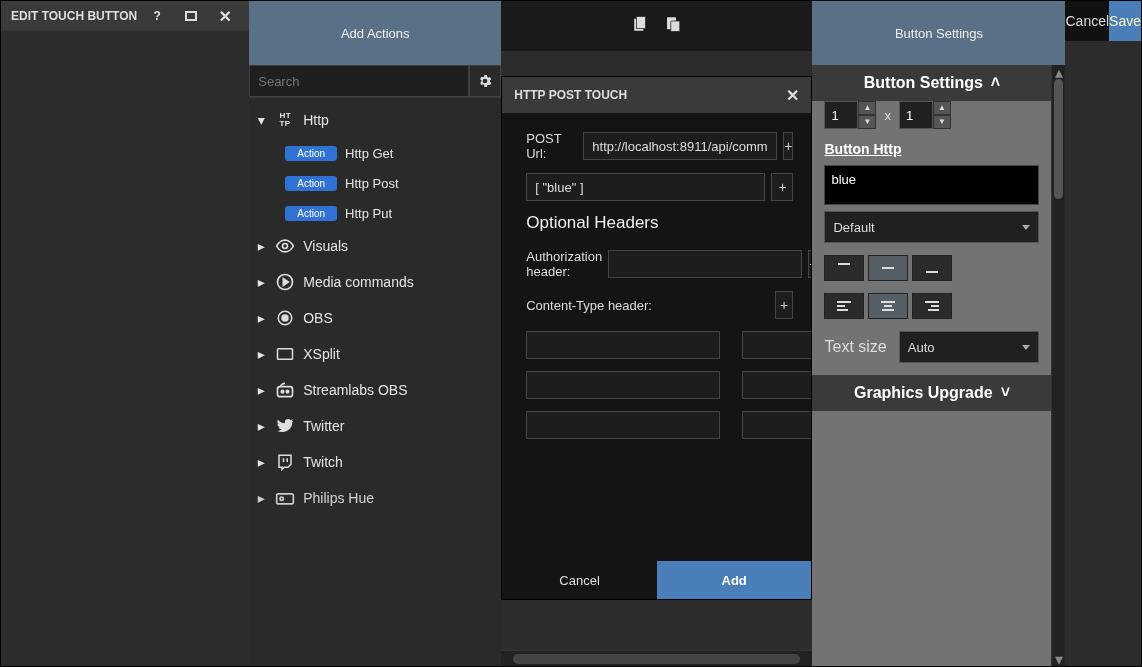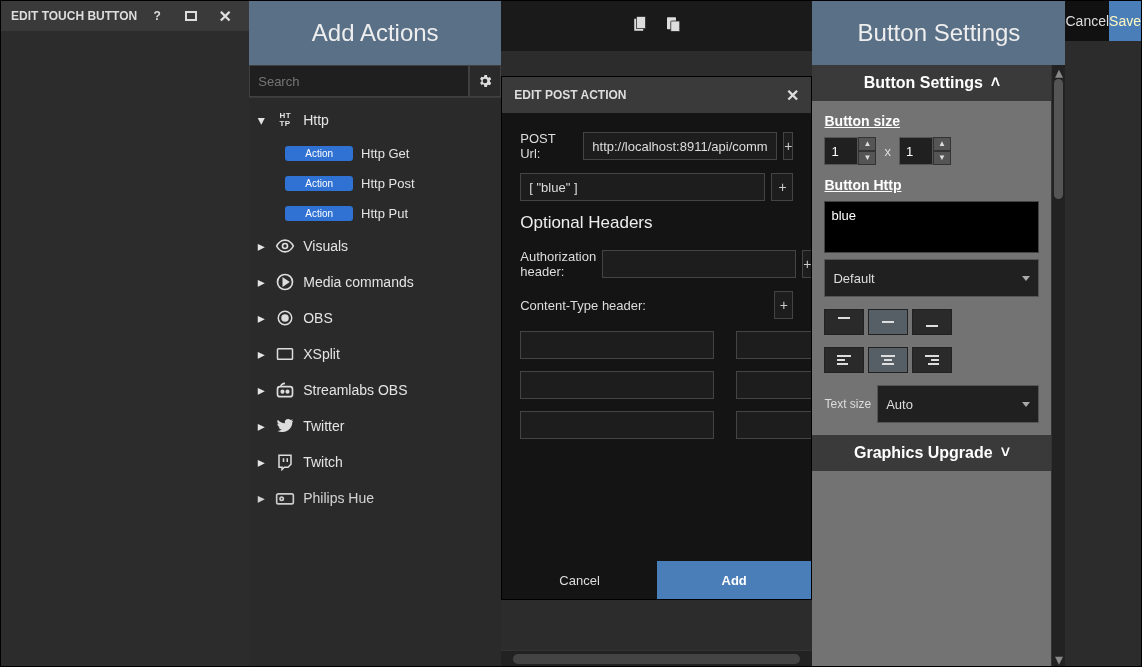--- a/index.html
+++ b/index.html
@@ -3,70 +3,70 @@
 <meta charset="utf-8">
 <style>
   * { box-sizing: border-box; margin: 0; padding: 0; font-family: Arial, Helvetica, sans-serif; }
   html, body { width: 1142px; height: 667px; background: #1a1a1a; color: #ccc; overflow: hidden; }
   .window { width: 1142px; height: 667px; display: flex; flex-direction: row; border: 1px solid #000; background:#2c2c2c;}
   .titlebar { height: 30px; background: #3a3a3a; display: flex; align-items: center; padding: 0 10px; color:#ddd; font-size:12px; font-weight:600;}
   .titlebar .spacer { flex:1; }
   .titlebar .win-btn { width:28px; height:20px; display:flex; align-items:center; justify-content:center; color:#ddd; margin-left:6px;}
   .body { flex:1; display:flex; flex-direction:row; min-height:0;}
   .left-col { width: 252px; display:flex; flex-direction:column; background:#2a2a2a; }
-  .col-header { height:64px; background:#5a7087; display:flex; align-items:center; justify-content:center; color:#eee; font-size:24px; }
+  .col-header { height:64px; background:#5a7087; display:flex; align-items:center; justify-content:center; color:#eee; font-size:13px; }
   .search-row { display:flex; align-items:center; background:#1f1f1f; border-bottom:1px solid #3a3a3a;}
   .search-input { flex:1; height:32px; background:#1f1f1f; border:1px solid #404040; color:#ccc; padding:0 8px; font-size:13px;}
   .gear-btn { width:32px; height:32px; background:#2a2a2a; display:flex; align-items:center; justify-content:center; border:1px solid #404040;}
   .tree { flex:1; overflow:auto; padding:4px 0 4px 0; }
   .tree-item { display:flex; align-items:center; height:36px; padding:0 6px; color:#e4e4e4; font-size:14px; gap:6px;}
   .tree-item .chev { width:12px; display:flex; justify-content:center;}
   .tree-item .ico { width:24px; height:24px; display:flex; align-items:center; justify-content:center;}
   .tree-child { display:flex; align-items:center; height:30px; padding-left:36px; gap:8px; font-size:13px; color:#e4e4e4;}
-  .badge { background:#2f72d4; color:#fff; font-size:10px; padding:2px 20px; border-radius:3px;}
+  .badge { background:#2f72d4; color:#fff; font-size:10px; padding:2px 12px; border-radius:3px;}
   .center-col { flex:1; display:flex; flex-direction:column; background:#2c2c2c; position:relative;}
   .center-bar { height:50px; background:#1a1a1a; display:flex; align-items:center; justify-content:center; gap:14px;}
   .center-area { flex:1; position:relative; background:#2c2c2c;}
   .hscroll { height:16px; background:#222; border-top:1px solid #333; position: relative;}
   .hscroll .thumb{position:absolute; left:12px; right:12px; top:3px; height:10px; background:#444; border-radius:5px;}
   .right-col { width:253px; background:#737373; display:flex; flex-direction:column;}
   .right-body { flex:1; overflow:auto; display:flex;}
   .right-inner { flex:1; padding:0; }
   .rscroll { width:14px; background:#222; border-left:1px solid #333; display:flex; flex-direction:column;}
   .rscroll .arrow{height:14px; display:flex; align-items:center; justify-content:center; color:#888;}
   .rscroll .track{flex:1; position:relative;}
   .rscroll .thumb{position:absolute; left:2px; right:2px; top:0; height:120px; background:#555; border-radius:5px;}
   .accordion-head { height:36px; background:#3a3a3a; color:#fff; display:flex; align-items:center; justify-content:center; font-size:16px; font-weight:600; gap:8px;}
   .section-title { color:#fff; font-size:14px; font-weight:600; text-decoration: underline; margin:12px 0 8px 12px;}
   .size-row { display:flex; align-items:center; gap:8px; padding:0 12px;}
   .spin { display:flex; }
   .spin input { width:34px; height:28px; background:#202020; border:1px solid #555; color:#fff; padding:0 6px; font-size:13px;}
   .spin .btns { display:flex; flex-direction:column;}
   .spin .btns button { width:18px; height:14px; background:#555; border:1px solid #333; color:#ddd; font-size:8px; line-height:1; display:flex; align-items:center; justify-content:center;}
   .x-sep { color:#ddd; font-size:13px;}
-  .btn-text-box { margin:6px 12px; background:#000; border:1px solid #444; height:52px; color:#fff; font-size:13px; padding:6px;}
+  .btn-text-box { margin:6px 12px; background:#000; border:1px solid #444; height:40px; color:#fff; font-size:13px; padding:6px;}
   .select-row { margin:6px 12px; }
-  .select { height:38px; background:#202020; border:1px solid #555; color:#ddd; display:flex; align-items:center; justify-content:space-between; padding:0 8px; font-size:13px;}
+  .select { height:32px; background:#202020; border:1px solid #555; color:#ddd; display:flex; align-items:center; justify-content:space-between; padding:0 8px; font-size:13px;}
   .select.small{ width:116px;}
   .chev-down{width:0;height:0;border-left:4px solid transparent;border-right:4px solid transparent;border-top:5px solid #aaa;}
   .btn-grid { display:flex; gap:4px; padding:6px 12px;}
   .tog { width:40px; height:26px; background:#2a2a2a; border:1px solid #222; display:flex; align-items:center; justify-content:center;}
   .tog.active{ background:#565e66;}
-  .label-inl { color:#ddd; font-size:12px; margin-right:2px;}
+  .label-inl { color:#ddd; font-size:16px; margin-right:8px;}
   .footer { height:40px; background:#111; display:flex;}
   .footer .btn { flex:1; display:flex; align-items:center; justify-content:center; font-size:14px;}
   .footer .cancel { color:#ddd;}
   .footer .save { background:#4a7eb8; color:#fef9c3;}
 
   
   .modal { position:absolute; left:0; right:0; top:25px; bottom:50px; background:#141414; border:1px solid #000; display:flex; flex-direction:column;}
   .modal-title { height:36px; background:#3a3a3a; color:#ddd; font-size:12px; font-weight:600; display:flex; align-items:center; padding:0 12px;}
   .modal-title .spacer{flex:1;}
   .modal-close{font-size:16px; font-weight:bold; color:#ddd;}
-  .modal-body { flex:1; padding:18px 18px 4px 18px; color:#ddd; font-size:13px; overflow:auto;}
+  .modal-body { flex:1; padding:18px 18px 4px 24px; color:#ddd; font-size:13px; overflow:auto;}
   .form-row { display:flex; align-items:center; margin-bottom:12px; gap:6px;}
   .form-row .lbl { width:290px; }
   .form-row input { flex:1; height:28px; background:#1d1d1d; border:1px solid #444; color:#ddd; padding:0 8px; font-size:13px;}
   .plus-btn { width:22px; height:28px; background:#1d1d1d; border:1px solid #444; color:#ccc; display:flex; align-items:center; justify-content:center; font-size:14px;}
   .opt-head { font-size:17px; color:#eee; margin:10px 0 16px 0;}
   .pair-row { display:flex; gap:22px; margin-bottom:12px;}
   .pair-row input { flex:1; height:28px; background:#1d1d1d; border:1px solid #444; color:#ddd; padding:0 8px; font-size:13px;}
   .modal-footer { height:38px; display:flex;}
   .modal-footer .btn { flex:1; display:flex; align-items:center; justify-content:center; font-size:13px;}
   .modal-footer .cancel { color:#ddd; background:#141414;}
@@ -217,21 +217,21 @@
             </svg></span>
         <span><svg width="18" height="20" viewBox="0 0 24 24" fill="#ddd">
               <rect x="4" y="3" width="12" height="16" rx="1"></rect>
               <rect x="9" y="8" width="12" height="14" rx="1" fill="#ddd" stroke="#222"></rect>
             </svg></span>
       </div>
       <div class="center-area">
 
         <div class="modal">
           <div class="modal-title">
-            <span>EDIT POST ACTION</span>
+            <span>HTTP POST TOUCH</span>
             <div class="spacer"></div>
             <span class="modal-close">✕</span>
           </div>
           <div class="modal-body">
             <div class="form-row">
               <span class="lbl">POST Url:</span>
               <input value="http://localhost:8911/api/commands/d70c0395-d6c1" style="">
               <div class="plus-btn">+</div>
             </div>
             <div class="form-row">
@@ -279,21 +279,20 @@
     <div class="right-col">
       <div class="col-header">
           <span>Button Settings</span>
         </div>
       <div class="right-body">
         <div class="right-inner">
           <div class="accordion-head">
             <span>Button Settings</span>
             <span>˄</span>
           </div>
-          <div class="section-title">Button size</div>
           <div class="size-row">
             <div class="spin">
               <input value="1" style="">
               <div class="btns">
                   <button>▲</button>
                   <button>▼</button>
                 </div>
             </div>
             <span class="x-sep">x</span>
             <div class="spin">

